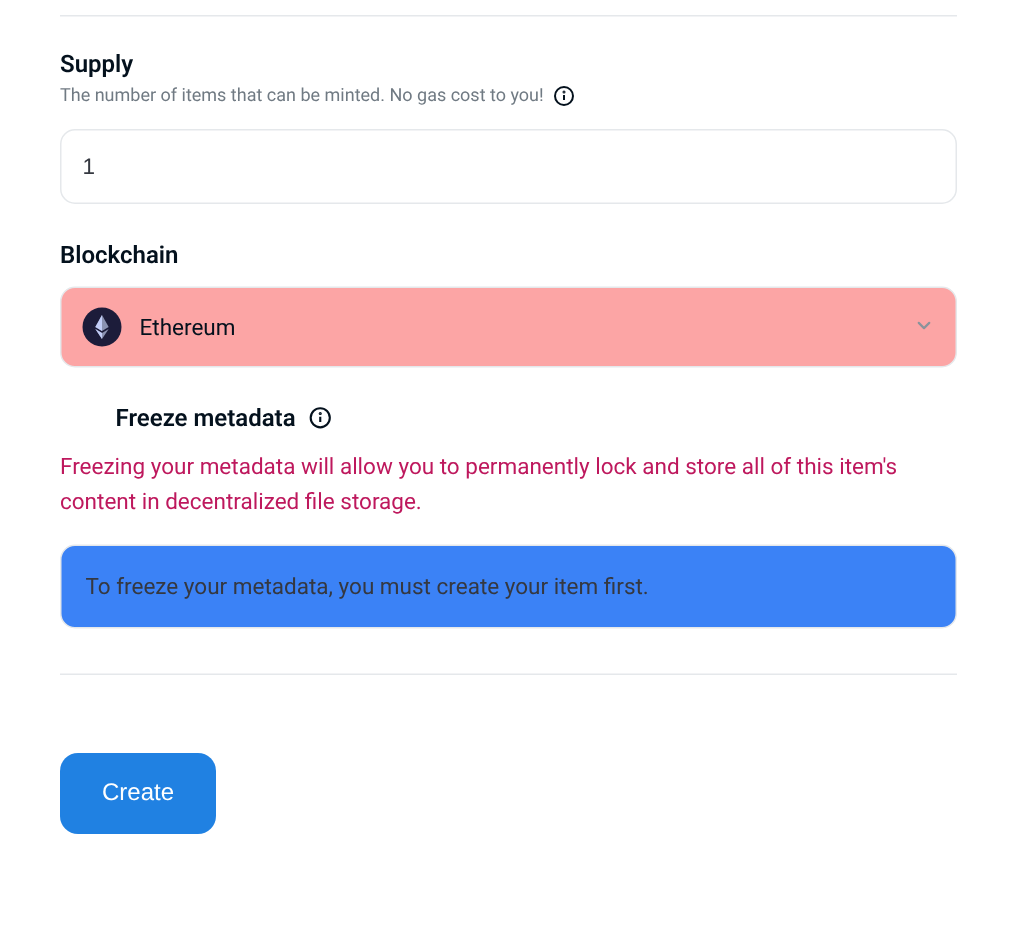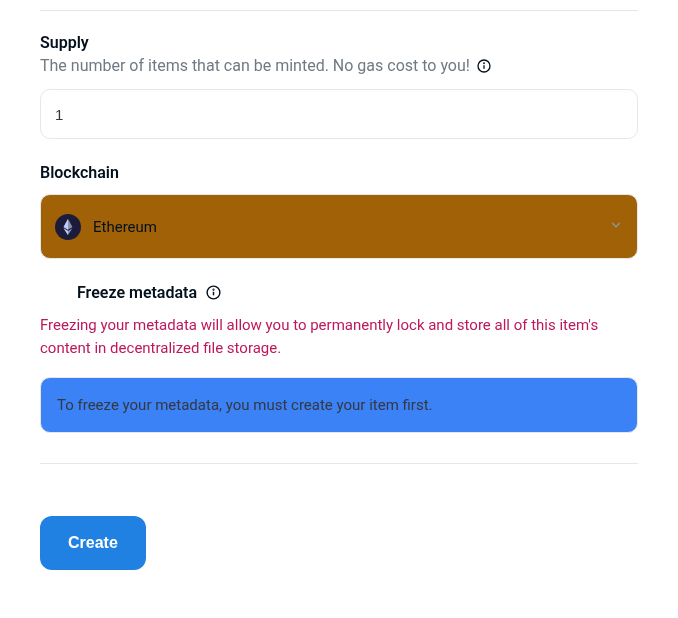--- a/index.html
+++ b/index.html
@@ -18,24 +18,24 @@
     .section-label {
       font-weight: 600;
       font-size: 16px;
       color: #04111d;
       display: inline-flex;
       align-items: center;
       gap: 8px;
       margin-bottom: 4px;
     }
     .section-desc {
-      font-size: 16px;
+      font-size: 12px;
       color: #707a83;
       display: flex;
-      align-items: center;
+      align-items: flex-start;
       gap: 6px;
       margin-bottom: 14px;
     }
     .info-icon {
       display: inline-flex;
       align-items: center;
       justify-content: center;
       color: #04111d;
     }
     .info-icon svg { display: block; }
@@ -45,28 +45,28 @@
       border: 1px solid #e5e8eb;
       border-radius: 10px;
       padding: 0 14px;
       font-size: 15px;
       color: #353840;
       outline: none;
       background: #ffffff;
     }
     .select {
       width: 100%;
-      height: 65px;
+      height: 54px;
       border: 1px solid #e5e8eb;
       border-radius: 10px;
       padding: 0 14px;
       display: flex;
       align-items: center;
       gap: 12px;
-      background: #a16207;
+      background: #fca5a5;
       cursor: pointer;
       position: relative;
     }
     .eth-icon {
       width: 26px; height: 26px;
       border-radius: 50%;
       background: #1c1c3a;
       display: flex;
       align-items: center;
       justify-content: center;
@@ -95,21 +95,21 @@
       margin-bottom: 18px;
     }
     .divider-bottom {
       border-top: 1px solid #e5e8eb;
       margin-top: 30px;
       margin-bottom: 52px;
     }
     .create-btn {
       background: #2081e2;
       color: #ffffff;
-      font-weight: 700;
+      font-weight: 400;
       font-size: 16px;
       border: none;
       border-radius: 12px;
       padding: 18px 28px;
       cursor: pointer;
     }
   </style>
 </head>
 <body>
 

